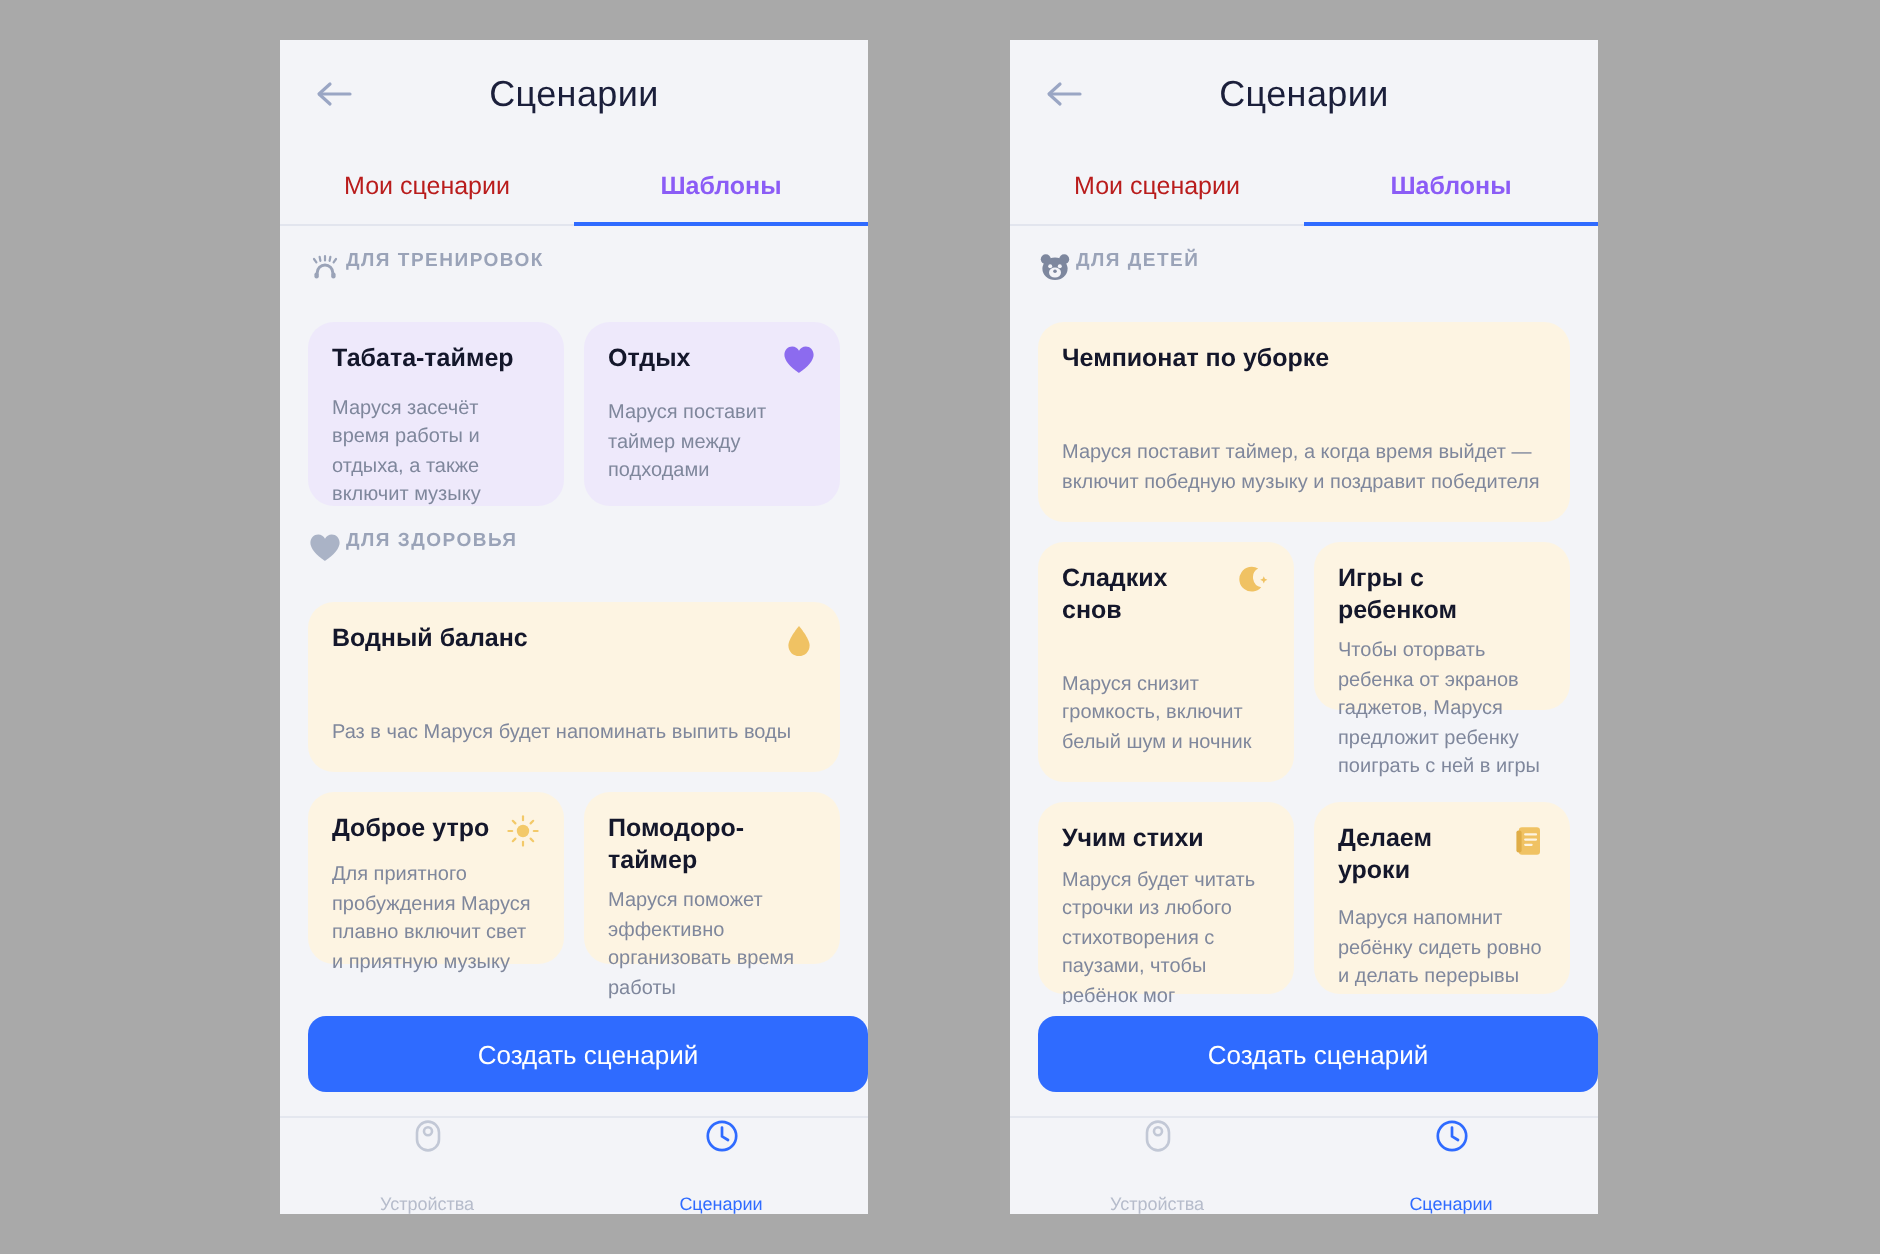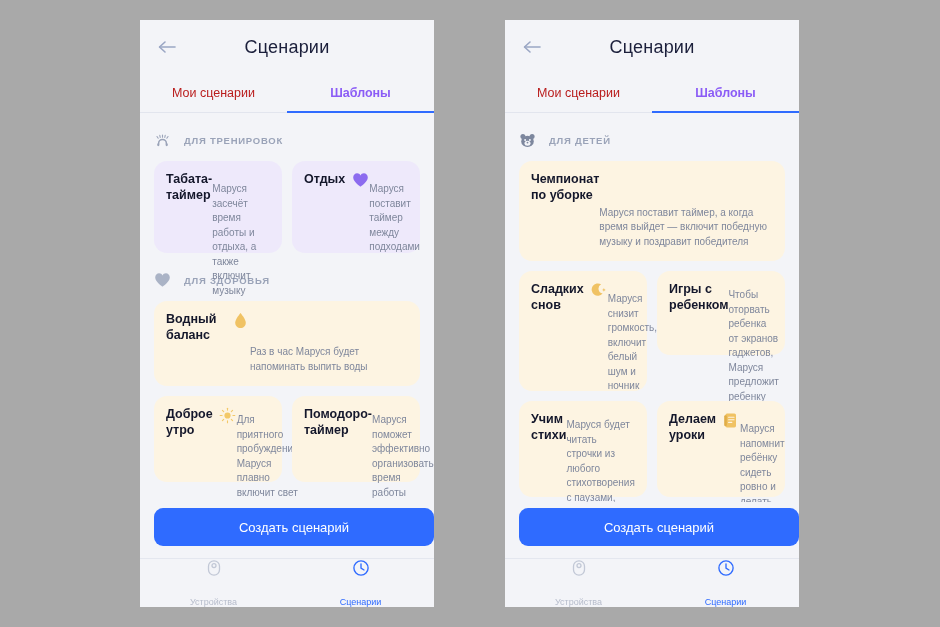--- a/index.html
+++ b/index.html
@@ -97,22 +97,22 @@
   
   .content {
     flex: 1 1 auto;
     overflow: hidden;
     padding: 0 14px;
     background: #f3f4f8;
   }
 
   .section-head {
     display: flex;
-    align-items: center;
-    gap: 13px;
+    align-items: flex-start;
+    gap: 2px;
     height: 30px;
     margin-top: 12px;
     margin-bottom: 6px;
   }
   .section-head .sec-label {
     font-size: 9.5px;
     font-weight: bold;
     letter-spacing: .75px;
     color: #9aa3b8;
     text-transform: uppercase;
@@ -131,20 +131,21 @@
   .card-row {
     display: flex;
     gap: 10px;
     margin-bottom: 10px;
   }
   .card {
     border-radius: 13px;
     padding: 11px 12px 12px 12px;
     box-sizing: border-box;
     display: flex;
+    flex-direction: column;
     cursor: pointer;
     position: relative;
   }
   .card.wide { width: 100%; }
   .card.half { flex: 1 1 0; min-width: 0; }
   .card.lilac { background: #eee9fb; }
   .card.cream { background: #fdf4e2; }
 
   .card-top {
     display: flex;

